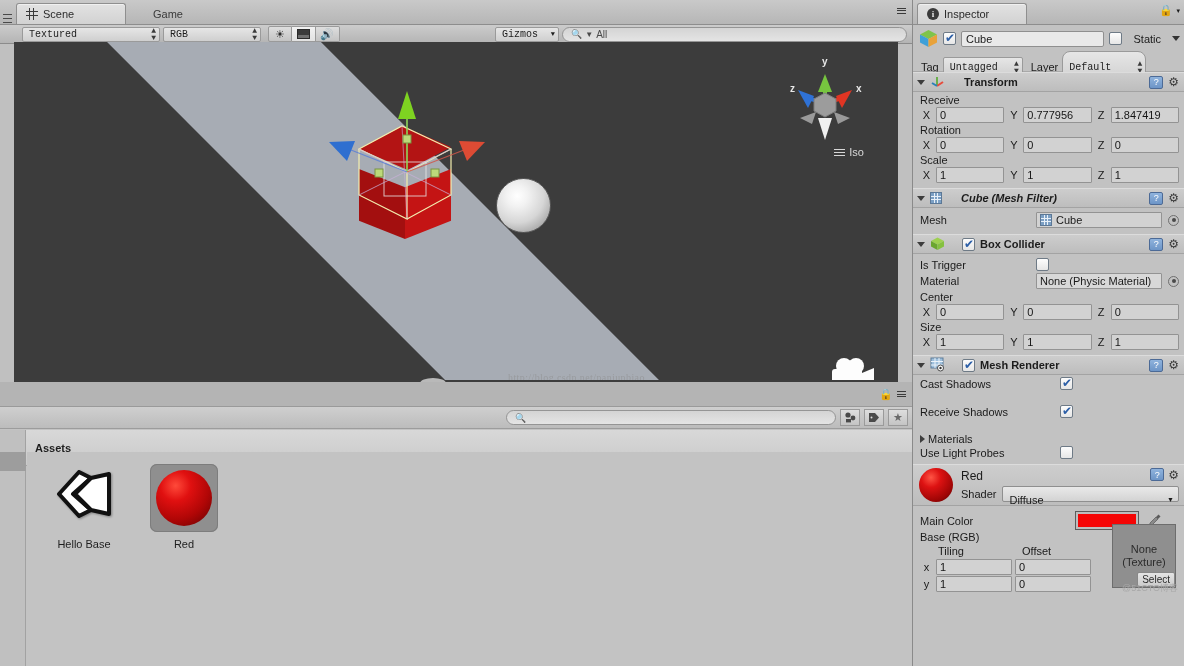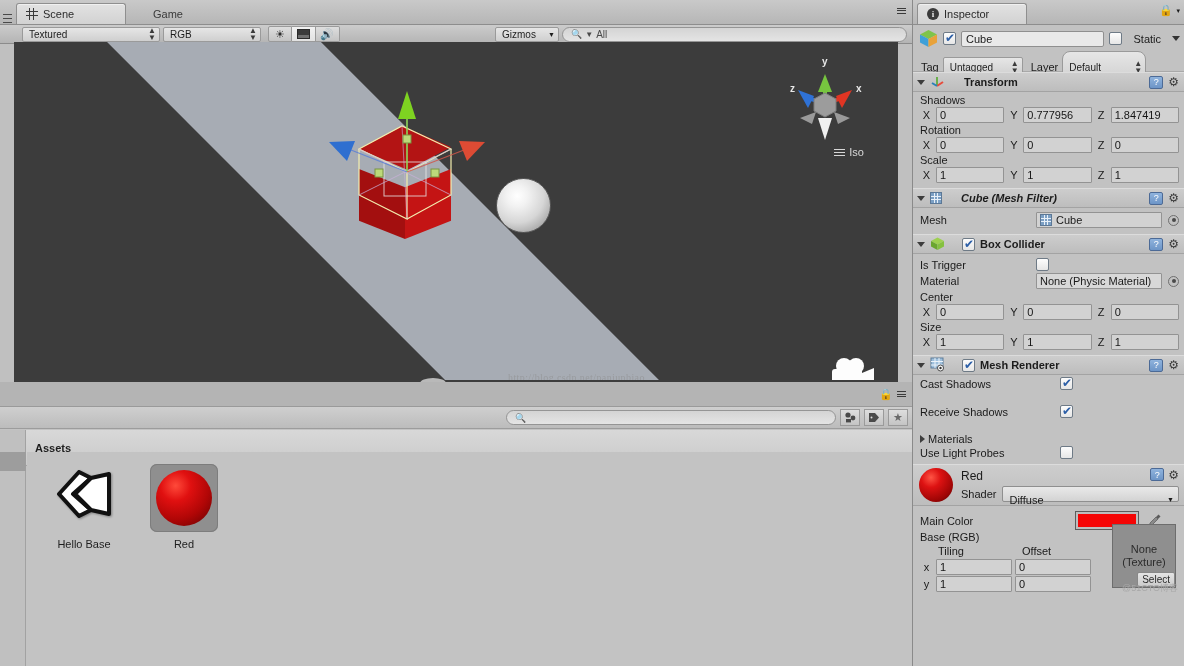--- a/index.html
+++ b/index.html
@@ -69,20 +69,21 @@
     display: flex; align-items: center;
     padding: 0 3px; gap: 3px;
   }
   .dropdown {
     height: 15px;
     background: linear-gradient(180deg,#e6e6e6 0%,#cfcfcf 100%);
     border: 1px solid #9a9a9a; border-radius: 2px;
     display: flex; align-items: center; justify-content: space-between;
     padding: 0 3px 0 6px; font-size: 10px; color:#1d1d1d;
     position: relative;
+    font-family: Liberation Mono, monospace;
   }
   .dropdown .updown {
     font-size: 8px; line-height: 7px; color:#3a3a3a; margin-left:6px;
     display:flex; flex-direction:column; align-items:center;
   }
   .tb-btn {
     width: 24px; height: 16px;
     background: linear-gradient(180deg,#dedede 0%,#c4c4c4 100%);
     border: 1px solid #9a9a9a;
     display:flex;align-items:center;justify-content:center;
@@ -624,21 +625,21 @@
           <line x1="7" y1="12" x2="13" y2="8" stroke="#e74c3c" stroke-width="2"></line>
           <line x1="7" y1="12" x2="2" y2="9" stroke="#2980b9" stroke-width="2"></line>
         </svg>
       </span>
       <span class="comp-title" style="margin-left:14px;">Transform</span>
       <span style="flex:1;"></span>
       <span class="help-icon">?</span>
       <span class="gear-icon">⚙</span>
     </div>
     <div class="comp-body">
-      <div class="lbl">Shadows</div>
+      <div class="lbl">Receive</div>
       <div class="vec-row">
         <span class="ax">X</span>
         <span class="field">
             <span>0</span>
           </span>
         <span class="ax">Y</span>
         <span class="field">
             <span>0.777956</span>
           </span>
         <span class="ax">Z</span>

